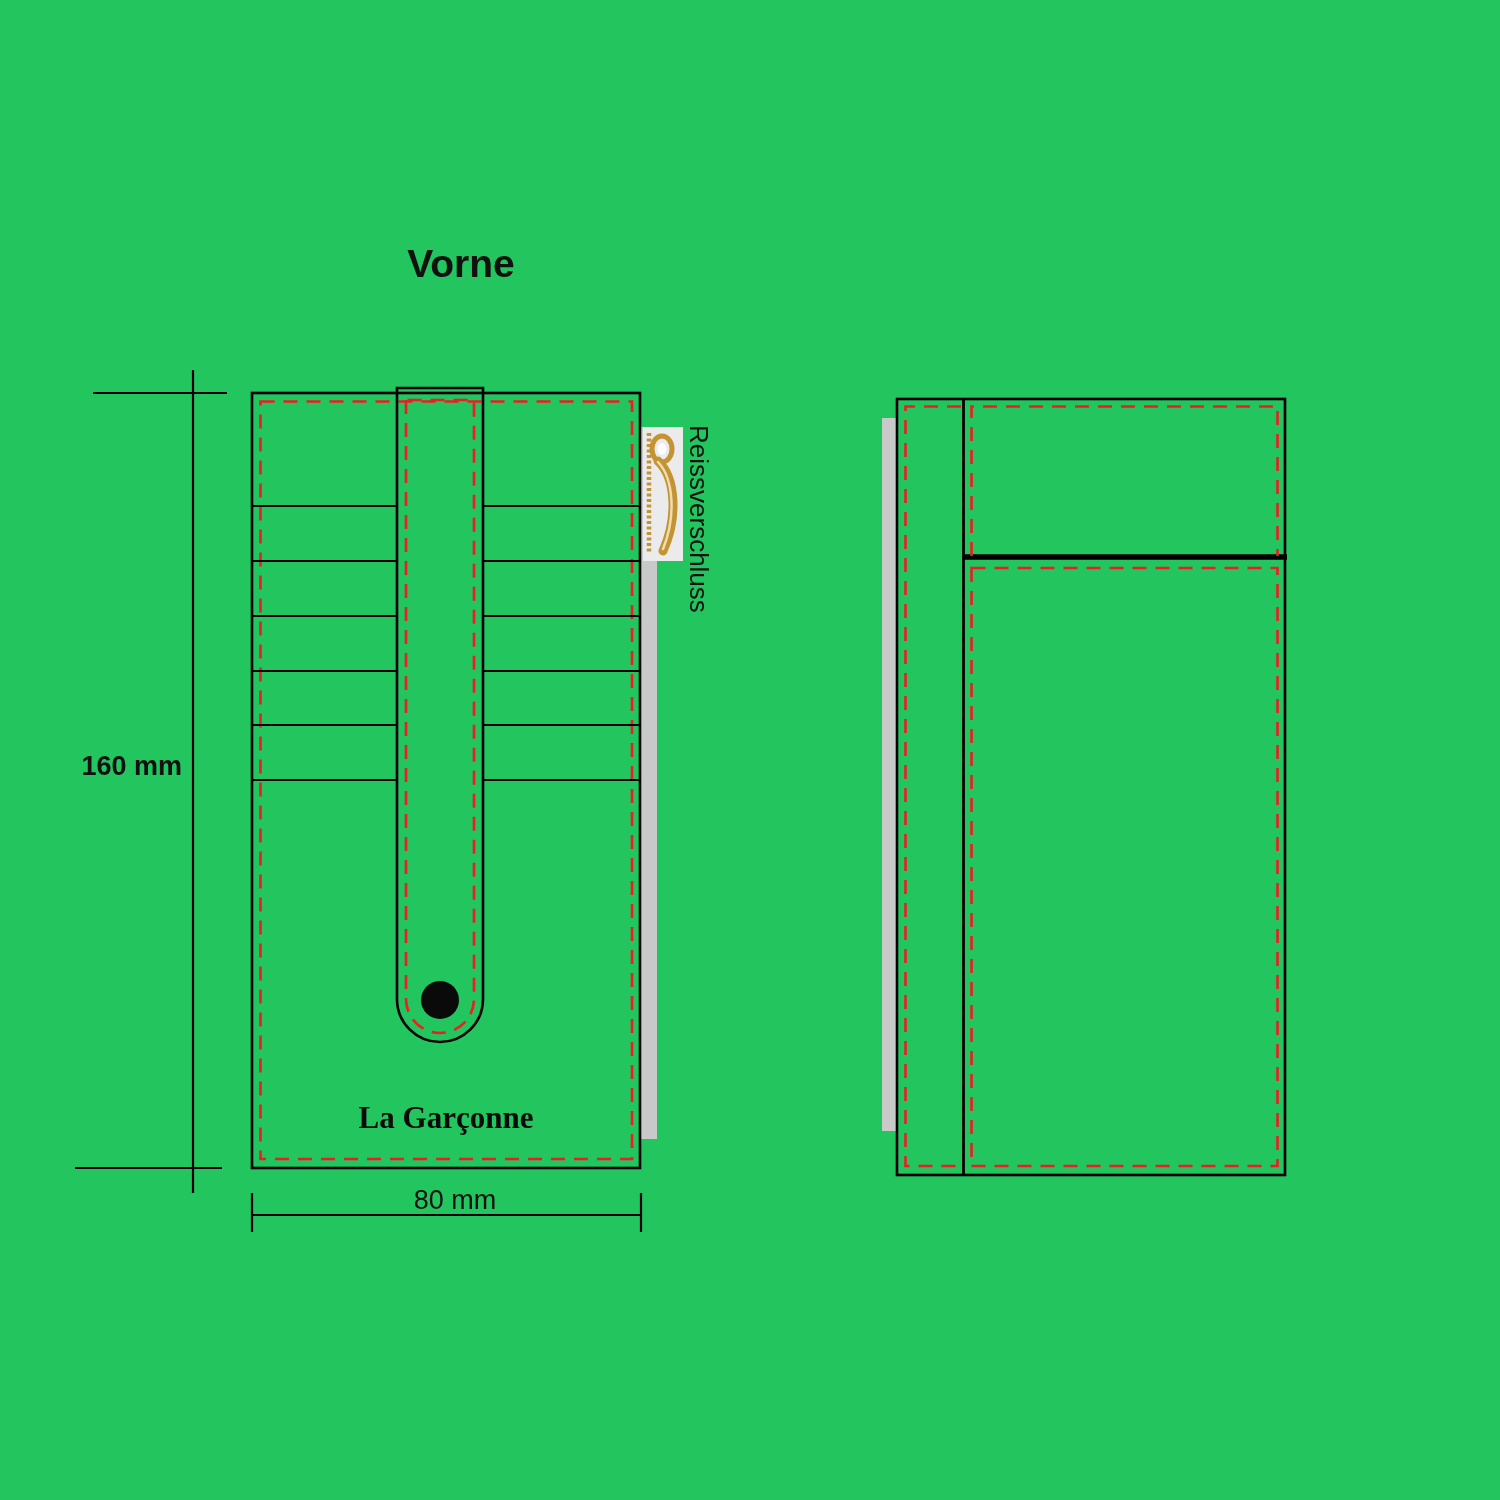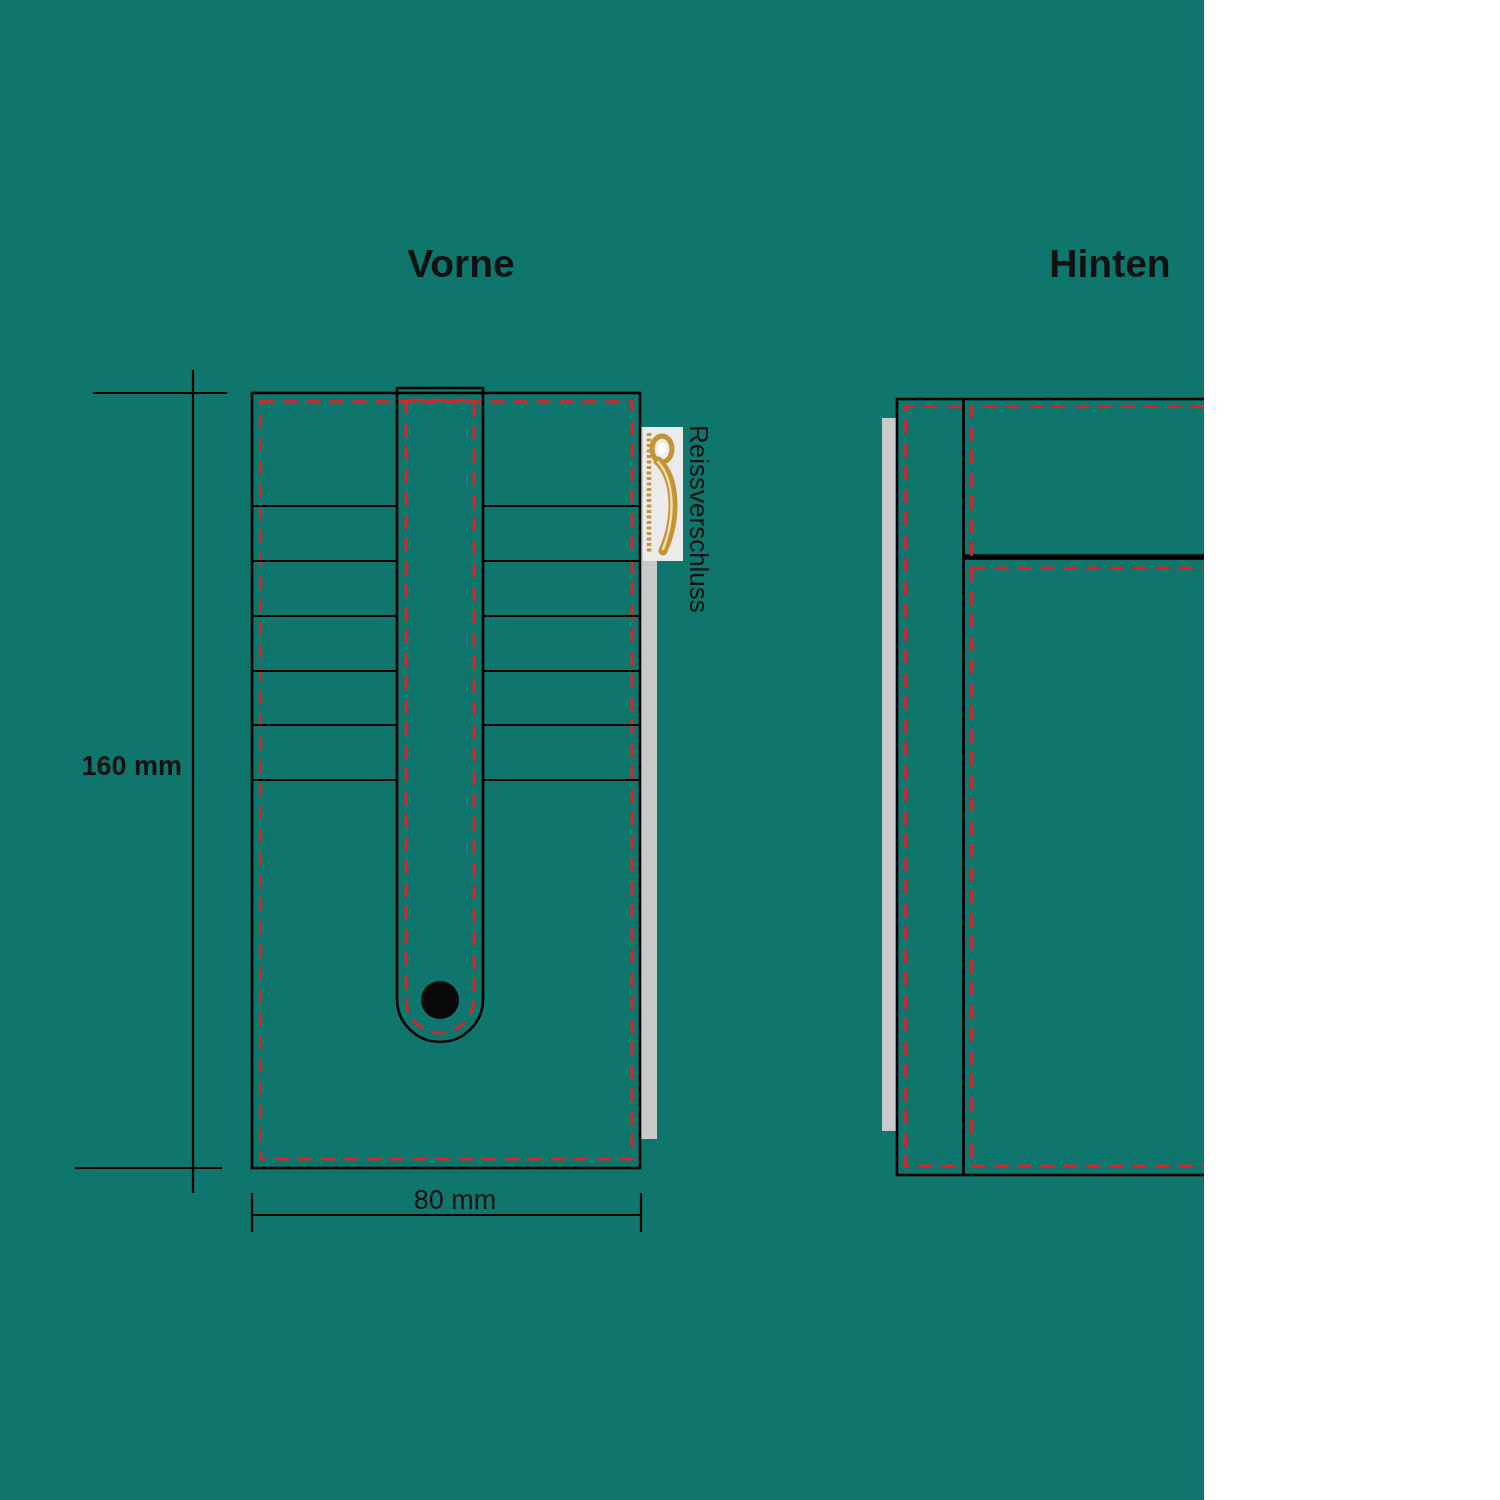--- a/index.html
+++ b/index.html
@@ -6,22 +6,22 @@
     --stitch-red:#ee1c23;
     --line-black:#000000;
     --shadow-gray:#c9c9c9;
     --zip-bg:#ebebeb;
     --gold:#c39334;
     --gold-light:#f0ddae;
   }
   html,body{margin:0;padding:0;background:#ffffff;}
   #canvas{
     position:relative;
-    width:1204px;height:1500px;
-    background:#0f766e;
+    width:1500px;height:1500px;
+    background:#22c55e;
     font-family:"Liberation Sans", sans-serif;
     overflow:hidden;
   }
   .view-title{
     position:absolute;
     font-size:39px;
     font-weight:bold;
     color:#111;
     text-align:center;
     width:220px;
@@ -126,21 +126,21 @@
       <line x1="75" y1="1168" x2="222" y2="1168"></line>
 
       <line x1="252" y1="1215" x2="641" y2="1215"></line>
       <line x1="252" y1="1193" x2="252" y2="1232"></line>
       <line x1="641" y1="1193" x2="641" y2="1232"></line>
     </g>
   </svg>
 
   <div id="vorne-title" class="view-title">Vorne</div>
 
-  <div id="hinten-title" class="view-title">Hinten</div>
 
   <div id="dim-height-label" class="dim-label">160 mm</div>
 
   <div id="dim-width-label" class="dim-label">80 mm</div>
 
+  <div id="brand-label">La Garçonne</div>
 
   <div id="zipper-label">Reissverschluss</div>
 </div>
 
 </body></html>

